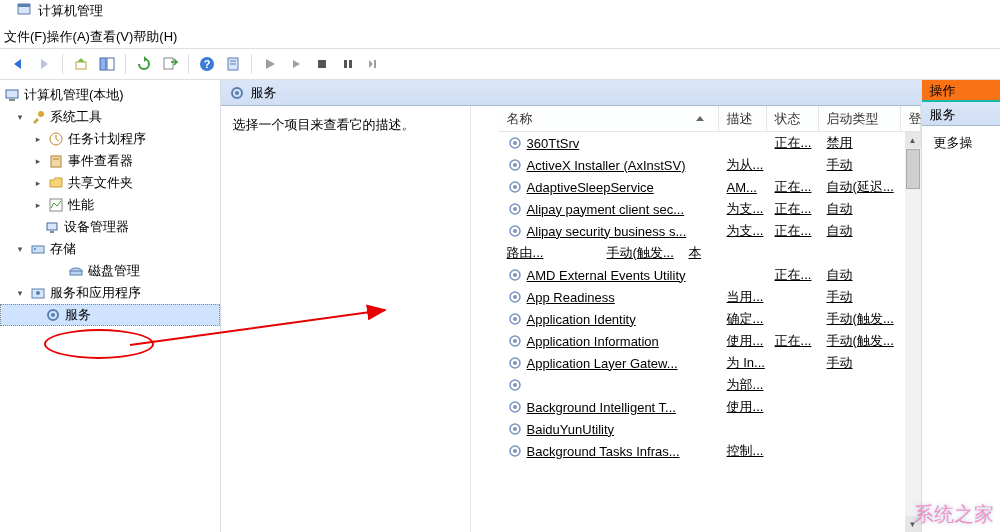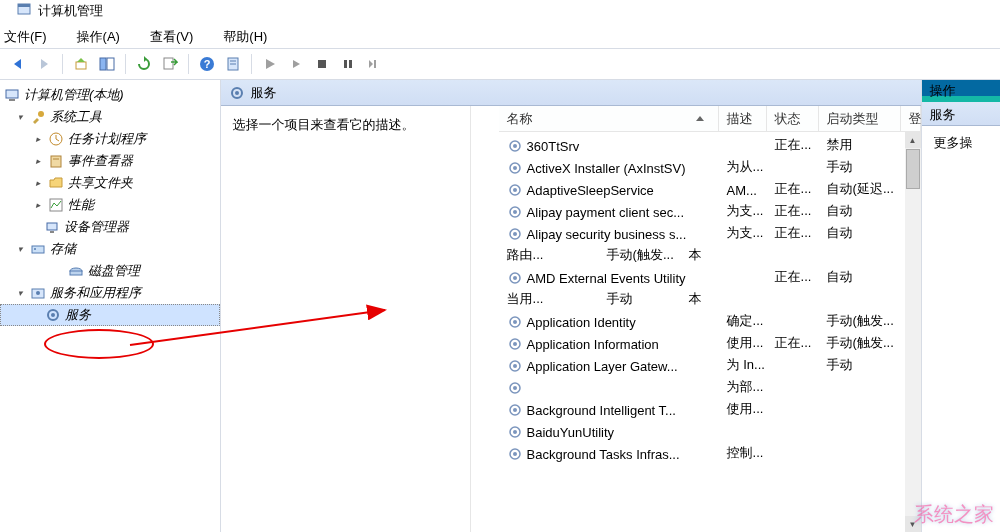--- a/index.html
+++ b/index.html
@@ -1,48 +1,48 @@
 <!DOCTYPE html>
 <html><head>
 <meta charset="utf-8">
 <style>
   * { box-sizing: border-box; margin: 0; padding: 0; }
   body { font-family: "Microsoft YaHei", "Segoe UI", sans-serif; font-size: 13px; background: #fff; overflow: hidden; width: 1000px; height: 532px; position: relative; }
   .titlebar { height: 26px; display: flex; align-items: flex-start; padding: 2px 16px; background: #fff; }
   .titlebar .icon { width: 16px; height: 16px; margin-right: 6px; display: inline-flex; }
-  .menubar { height: 22px; display: flex; align-items: center; padding: 0 4px; gap: 30px; }
+  .menubar { height: 22px; display: flex; align-items: center; padding: 0 4px; gap: 0; }
   .menubar span { cursor: default; }
   .toolbar { height: 32px; border-top: 1px solid #d7dce5; border-bottom: 1px solid #d7dce5; display: flex; align-items: center; padding: 0 6px; gap: 2px; }
   .tbtn { width: 24px; height: 24px; display: flex; align-items: center; justify-content: center; border: 1px solid transparent; }
   .tsep { width: 1px; height: 20px; background: #d7dce5; margin: 0 4px; }
   .main { display: flex; height: calc(532px - 26px - 22px - 32px); }
   .tree { width: 225px; border-right: 1px solid #d7dce5; padding: 4px 0; overflow: hidden; }
-  .trow { display: flex; align-items: center; height: 22px; padding-left: 6px; white-space: nowrap; gap: 4px; font-style: italic; }
+  .trow { display: flex; align-items: center; height: 22px; padding-left: 6px; white-space: nowrap; gap: 4px; }
   .trow.selected { background: #cfe3ff; border: 1px dotted #888; }
   .caret { width: 12px; display: inline-flex; justify-content: center; color: #555; font-size: 9px; }
   .ticon { width: 16px; height: 16px; display: inline-flex; align-items: center; justify-content: center; }
   .center { flex: 1; display: flex; flex-direction: column; border-right: 1px solid #d7dce5; }
   .center-header { height: 26px; background: linear-gradient(#dbe7f8,#d0def4); border-bottom: 1px solid #a9b9d3; display: flex; align-items: center; padding: 0 8px; gap: 6px; }
   .center-body { flex:1; display:flex;gap:28px; }
   .desc-col { width: 250px; padding: 10px 12px; border-right: 1px solid #e6e6e6; }
   .list-col { flex: 1; position: relative; overflow: hidden; }
   .columns { display: flex; height: 26px; border-bottom: 1px solid #e6e6e6; background: #fdfefe; position: sticky; top:0; }
   .col { border-right: 1px solid #e6e6e6; padding: 4px 8px; display:flex; align-items:center; color:#333; }
   .col.sort::after { content:""; width:0;height:0;border-left:4px solid transparent;border-right:4px solid transparent;border-bottom:5px solid #666; margin-left:auto; margin-right:6px; }
   .rows { overflow-y: auto; height: calc(100% - 26px); }
-  .row { display: flex; height: 22px; align-items: flex-end; }
+  .row { display: flex; height: 22px; align-items: center; text-decoration: underline; }
   .cell { padding: 0 8px; overflow: hidden; text-overflow: ellipsis; white-space: nowrap; display:flex; align-items:center; }
   .c-name { width: 220px; gap:4px; }
   .c-desc { width: 48px; }
   .c-stat { width: 52px; }
   .c-start { width: 82px; }
   .c-log { width: 20px; }
   .col.c-name{width:220px}.col.c-desc{width:48px}.col.c-stat{width:52px}.col.c-start{width:82px}.col.c-log{width:20px}
   .right { width: 80px; display: flex; flex-direction: column; }
-  .right-header { height: 22px; background: #0369a1; border-bottom: 6px solid #14b8a6; padding: 2px 8px; font-weight: normal; }
+  .right-header { height: 22px; background: #f97316; border-bottom: 2px solid #14b8a6; padding: 2px 8px; font-weight: normal; }
   .right-sub { height: 24px; background: linear-gradient(#dbe7f8,#d0def4); border-bottom: 1px solid #a9b9d3; padding: 4px 8px; }
   .right-item { padding: 8px 12px; }
   .scrollbar { position:absolute; right:0; top:26px; bottom:0; width:16px; background:#f1f1f1; display:flex; flex-direction:column; align-items:center; }
   .sbtn { width:16px;height:16px;background:#e6e6e6; display:flex;align-items:center;justify-content:center;font-size:8px;color:#555;}
   .sthumb { flex:0 0 40px;width:14px;background:#cfcfcf;border:1px solid #aaa;margin:1px;}
   .sthumb-space{flex:1}
   
   .annot { position:absolute; pointer-events:none; }
   .ellipse { border:2px solid #e60000; border-radius:50%; }
   .watermark{position:absolute;right:6px;bottom:4px;color:#ec4899;font-size:20px;opacity:.6;text-shadow:0 0 4px #7ea3d6;font-weight:normal;}
@@ -371,20 +371,29 @@
                   </svg>
                 </span>
                 <span>AMD External Events Utility</span>
               </div>
               <div class="cell c-desc"></div>
               <div class="cell c-stat">正在...</div>
               <div class="cell c-start">自动</div>
               <div class="cell c-log">本</div>
             </div>
             <div class="row">
+              <div class="cell c-name">
+                <span class="ticon">
+                  <svg width="14" height="14">
+                    <circle cx="7" cy="7" r="5" fill="none" stroke="#7b95bd" stroke-width="1.5"></circle>
+                    <circle cx="7" cy="7" r="2" fill="#7b95bd"></circle>
+                  </svg>
+                </span>
+                <span>App Readiness</span>
+              </div>
               <div class="cell c-desc">当用...</div>
               <div class="cell c-stat"></div>
               <div class="cell c-start">手动</div>
               <div class="cell c-log">本</div>
             </div>
             <div class="row">
               <div class="cell c-name">
                 <span class="ticon">
                   <svg width="14" height="14">
                     <circle cx="7" cy="7" r="5" fill="none" stroke="#7b95bd" stroke-width="1.5"></circle>

